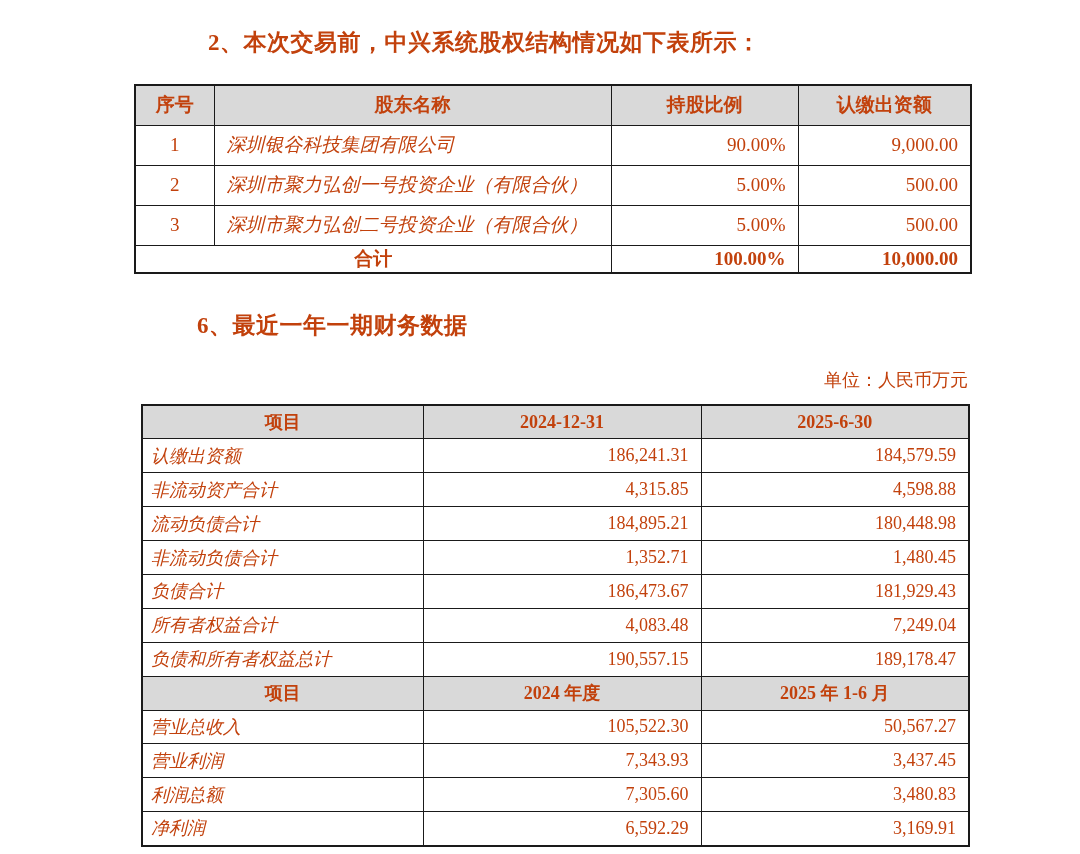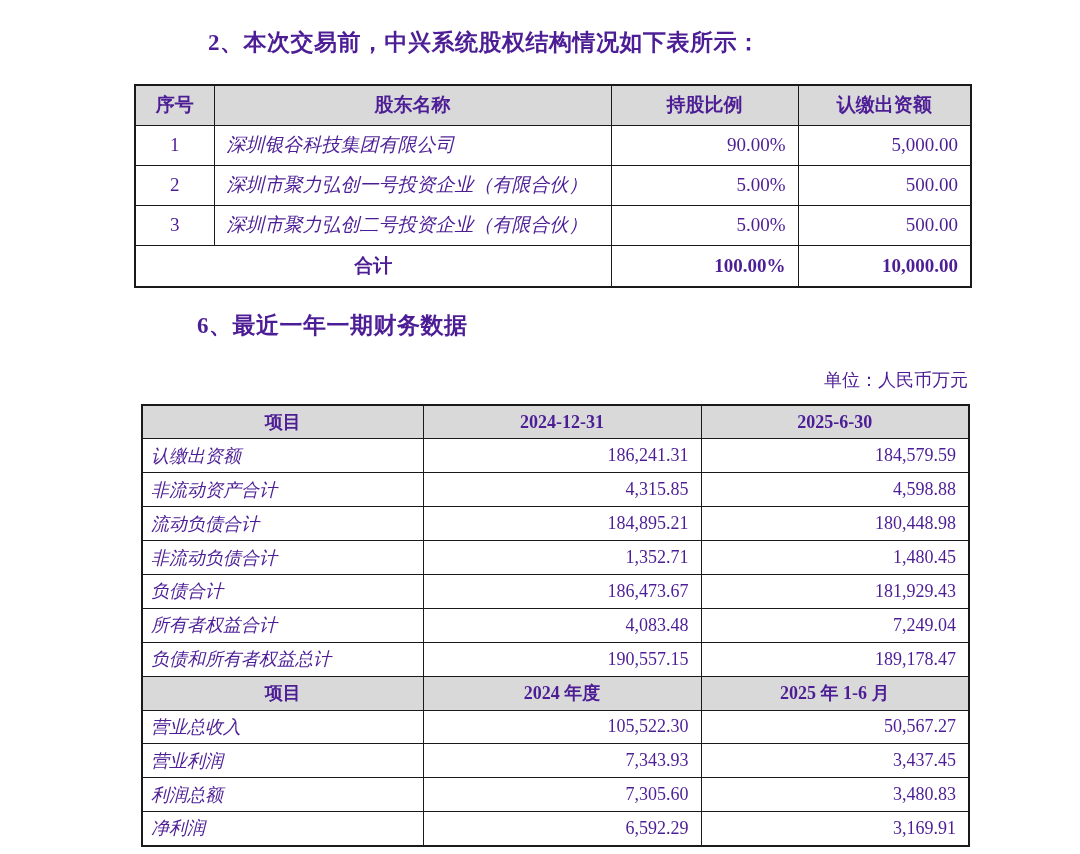--- a/index.html
+++ b/index.html
@@ -1,20 +1,20 @@
 <!DOCTYPE html>
 <html><head>
 <meta charset="utf-8">
 <style>
   html,body{margin:0;padding:0;background:#ffffff;}
   .page{
     position:relative;
     width:1080px;height:854px;
     background:#ffffff;
-    color:#4c1d95;
+    color:#c2410c;
     font-family:"Liberation Serif","DejaVu Serif",serif;
     overflow:hidden;
   }
   .heading{
     position:absolute;
     font-weight:bold;
     font-size:23px;
     white-space:nowrap;
     letter-spacing:0.5px;
   }
@@ -42,21 +42,21 @@
     background:#d9d9d9;
     font-weight:bold;
     text-align:center;
   }
   .t1{
     left:134px;top:84px;width:836px;
     font-size:19px;
     border:2px solid #1a1a1a;
   }
   .t1 tr{height:40px;padding-left:23px;}
-  .t1 tr.total{height:42px;margin-top:12px;}
+  .t1 tr.total{height:28px;margin-top:12px;}
   .t2{
     left:141px;top:404px;width:827px;
     font-size:18px;
     border:2px solid #1a1a1a;
   }
   .t2 tr{height:33.9px;border-radius:8px;}
   .c{text-align:center;}
   .l{text-align:left;padding-left:12px;font-style:italic;}
   .r{text-align:right;padding-right:12px;}
   .t2 .l{padding-left:8px;}
@@ -80,21 +80,21 @@
       <tr>
         <th>序号</th>
         <th>股东名称</th>
         <th>持股比例</th>
         <th>认缴出资额</th>
       </tr>
       <tr>
         <td class="c">1</td>
         <td class="l">深圳银谷科技集团有限公司</td>
         <td class="r">90.00%</td>
-        <td class="r">5,000.00</td>
+        <td class="r">9,000.00</td>
       </tr>
       <tr>
         <td class="c">2</td>
         <td class="l">深圳市聚力弘创一号投资企业（有限合伙）</td>
         <td class="r">5.00%</td>
         <td class="r">500.00</td>
       </tr>
       <tr>
         <td class="c">3</td>
         <td class="l">深圳市聚力弘创二号投资企业（有限合伙）</td>

